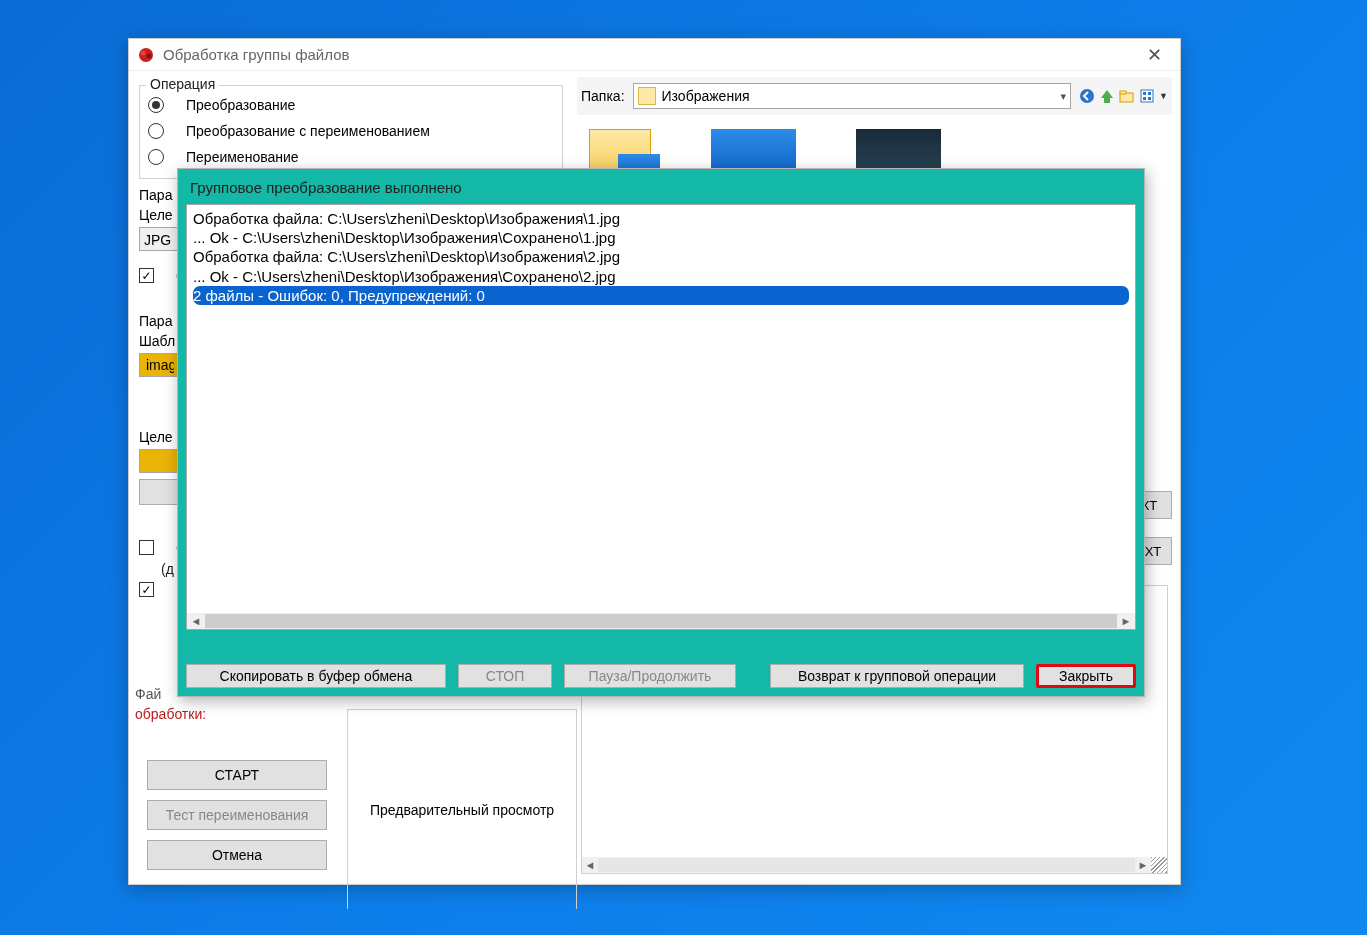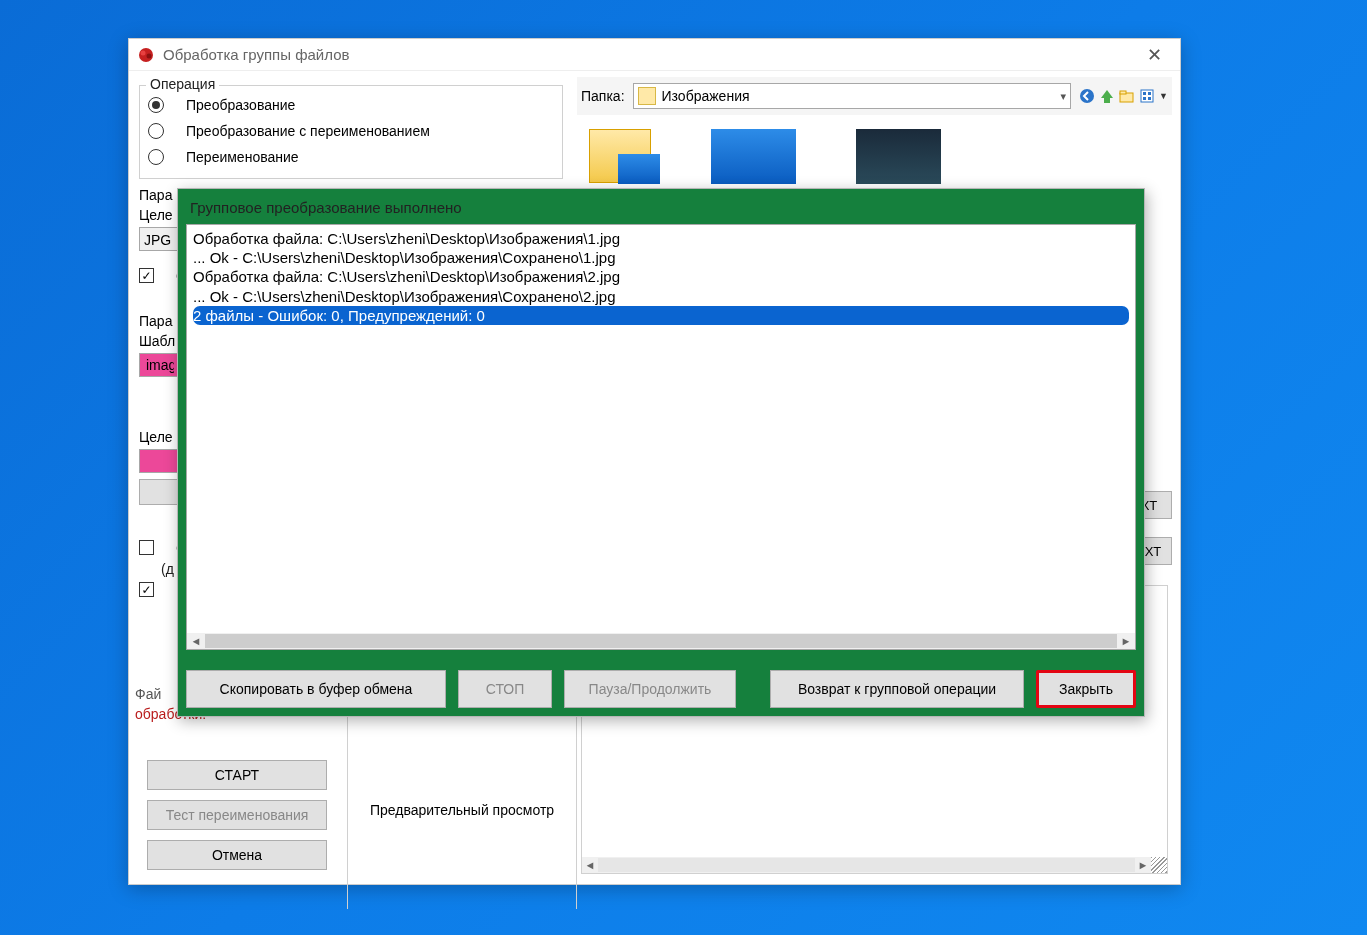--- a/index.html
+++ b/index.html
@@ -85,21 +85,21 @@
   align-items: center; justify-content: center;
 }
 .radio .dot { width: 8px; height: 8px; border-radius: 50%; background: #333; }
 .checkbox {
   width: 15px; height: 15px; border: 1.2px solid #333;
   display: inline-flex; align-items: center; justify-content: center;
   font-size: 12px; line-height: 1;
 }
 .win-input {
   border: 1px solid #a7a7a7;
-  background: #ec4899;
+  background: #eab308;
   height: 24px;
   padding: 2px 6px;
   font-size: 14px;
   font-family: inherit;
 }
 .win-select { 
   border: 1px solid #a7a7a7;
   background: #f0f0f0;
   height: 24px;
   padding: 2px 4px;
@@ -215,24 +215,24 @@
 .bottom-buttons {
   position: absolute;
   left: 18px; bottom: 4px;
   display: flex; flex-direction: column;
 }
 
 
 .modal-dialog {
   position: absolute;
   left: 177px;
-  top: 188px;
+  top: 168px;
   width: 968px;
   height: 529px;
-  background: #15803d;
+  background: #14b8a6;
   border: 1px solid #b6b6b6;
   box-shadow: 2px 4px 14px rgba(0,0,0,0.3);
   z-index: 100;
 }
 .modal-title {
   padding: 10px 12px 8px 12px;
   font-size: 15px;
   color: #222;
 }
 .log-box {
@@ -256,21 +256,21 @@
   background: #f0f0f0; display: flex; align-items: center;
 }
 .log-hscroll .arr { width: 18px; text-align: center; color: #666; font-size: 11px; }
 .log-hscroll .track { flex: 1; height: 14px; background: #e6e6e6; position: relative; }
 .log-hscroll .thumb-bar { position: absolute; left: 0; top: 0; bottom: 0; width: 100%; background: #cdcdcd; }
 
 .modal-buttons {
   position: absolute; left: 8px; right: 8px; bottom: 8px;
   display: flex; gap: 12px; align-items: center;
 }
-.modal-buttons .btn { height: 38px; }
+.modal-buttons .btn { height: 24px; }
 .btn-wide1 { width: 260px; }
 .btn-wide2 { width: 94px; }
 .btn-wide3 { width: 172px; }
 .btn-wide4 { width: 254px; }
 .btn-wide5 { width: 100px; }
 .close-highlight {
   border: 3px solid #e30613 !important;
   border-radius: 2px;
 }
 .modal-buttons .spacer { flex: 1; }

